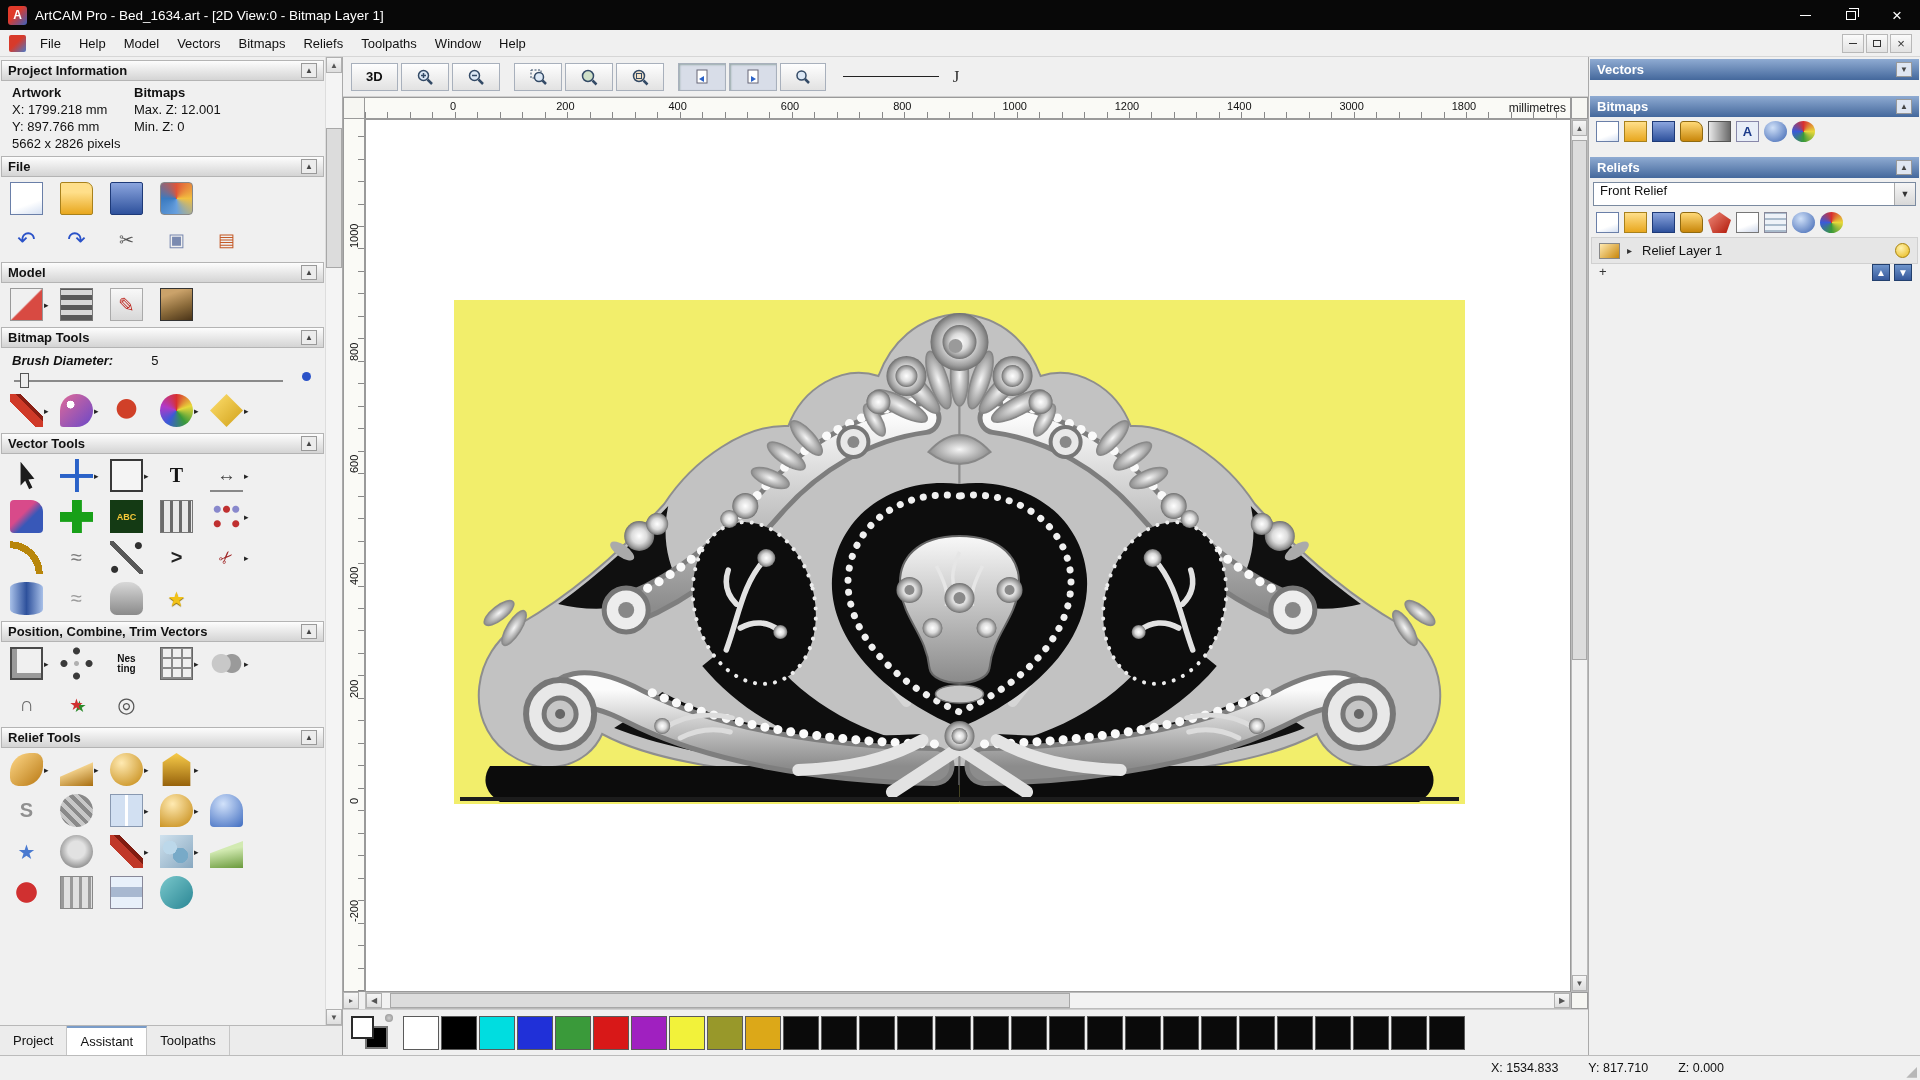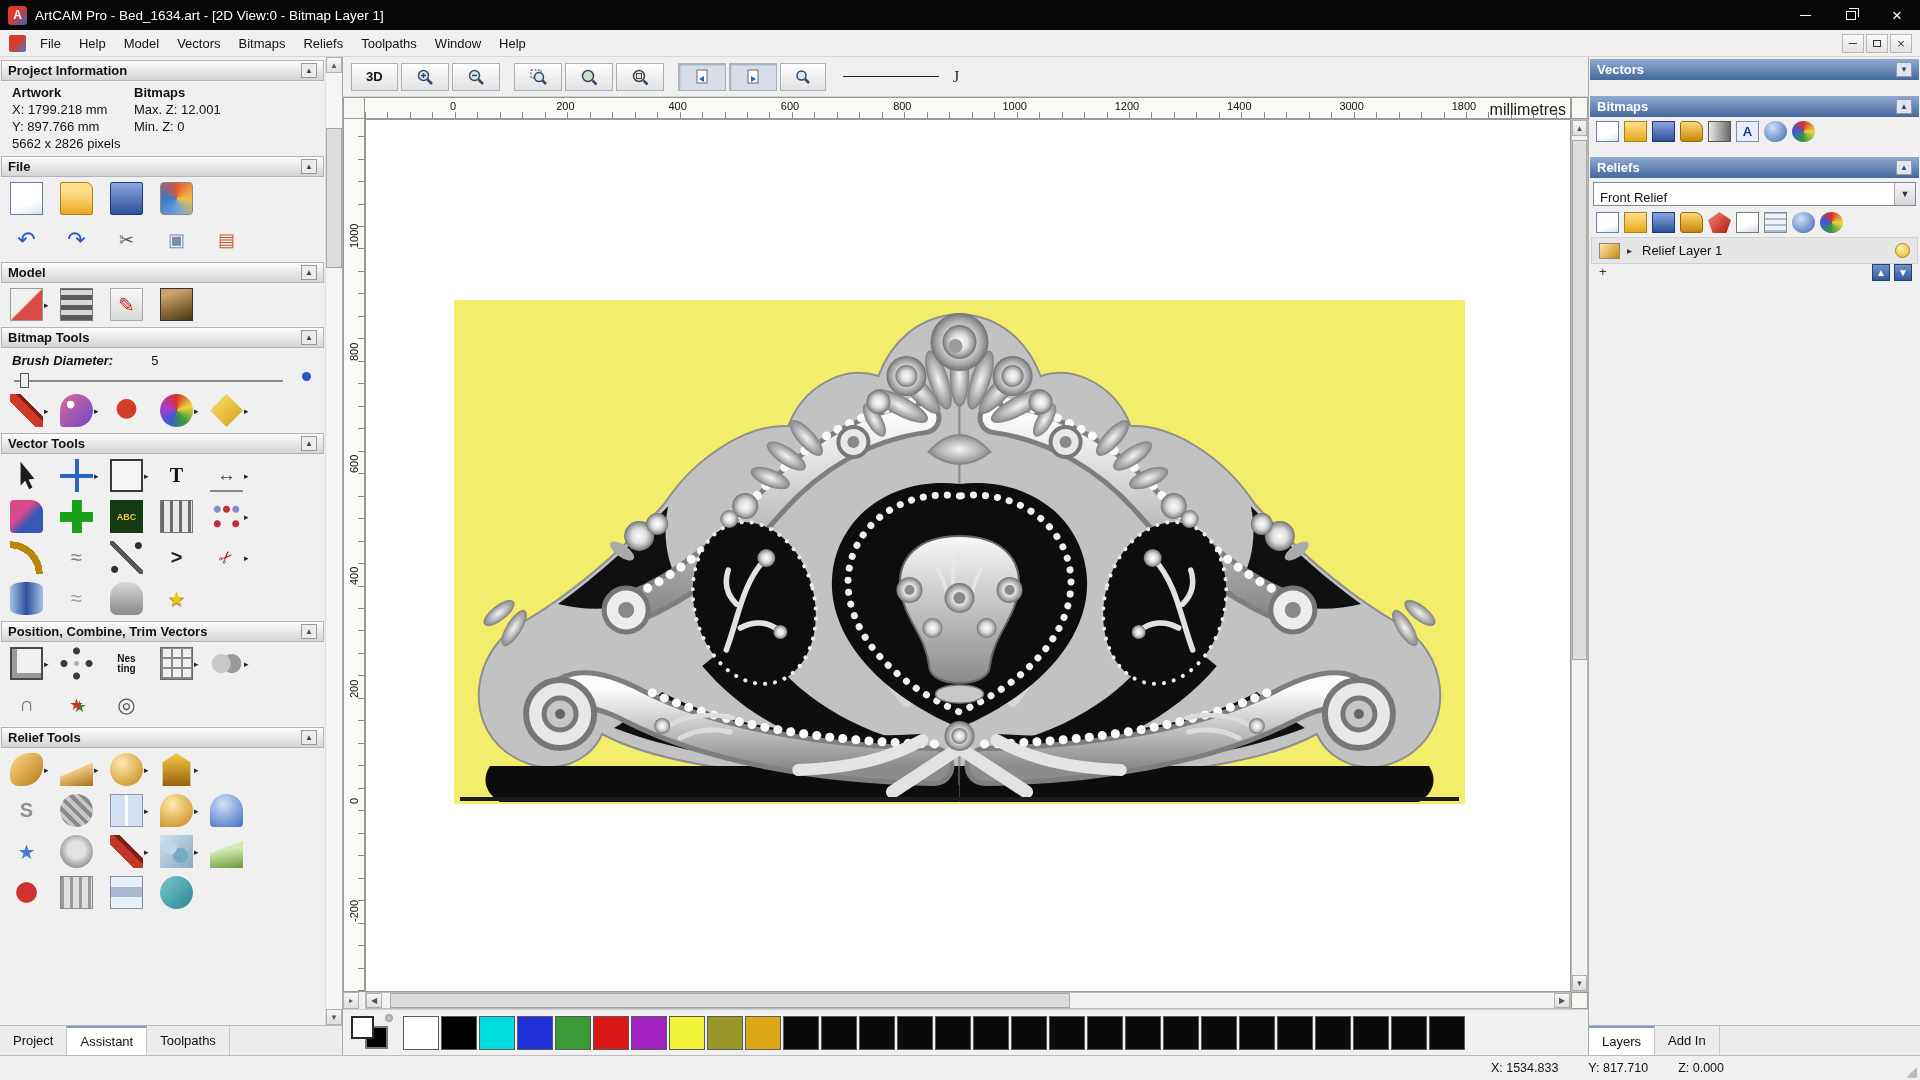--- a/index.html
+++ b/index.html
@@ -80,21 +80,21 @@
   .line-preview { display:flex; align-items:center; margin-left:14px; }
   .line-preview .ln { width:96px; height:0; border-top:1.5px solid #222; }
   .line-preview .hook { margin-left:14px; font-family:"Liberation Serif",serif; font-size:17px; color:#333; }
 
   .canvas-wrap { flex:1; min-height:0; display:grid; grid-template-columns:22px 1fr 17px; grid-template-rows:22px 1fr 17px; }
   .ruler-corner, .corner-cell { background:#f6f6f2; border:1px solid #9a9a9a; }
   .h-ruler { position:relative; background:#fafaf6; border:1px solid #9a9a9a; border-left:none; overflow:hidden; }
   .h-ruler .minor { position:absolute; bottom:0; left:0; right:0; height:6px;
                     background:repeating-linear-gradient(90deg,#888 0 1px,transparent 1px 22.47px); }
   .h-ruler .tick { position:absolute; top:2px; transform:translateX(-50%); font-size:11px; color:#111; }
-  .h-ruler .unit { position:absolute; right:4px; top:3px; font-size:16px; color:#222; }
+  .h-ruler .unit { position:absolute; right:4px; top:3px; font-size:12px; color:#222; }
   .v-ruler { position:relative; background:#fafaf6; border:1px solid #9a9a9a; border-top:none; overflow:hidden; }
   .v-ruler .minor { position:absolute; top:0; bottom:0; right:0; width:6px;
                     background:repeating-linear-gradient(0deg,#888 0 1px,transparent 1px 22.47px); }
   .v-ruler .vtick { position:absolute; left:1px; width:18px; text-align:center; font-size:11px; color:#111; transform:rotate(-90deg); }
   .viewport { position:relative; background:#ffffff; border:1px solid #9a9a9a; overflow:hidden; cursor:crosshair; }
   .artwork { position:absolute; left:88px; top:180px; width:1011px; height:504px; display:block; }
 
   .v-scroll { display:flex; flex-direction:column; background:#f2f2f2; border:1px solid #bbb; }
   .h-scroll { display:flex; background:#f2f2f2; border:1px solid #bbb; align-items:stretch; }
   .h-scroll .sb-btn, .pane-btn { width:16px; height:100%; }
@@ -118,21 +118,21 @@
   .blue-header .collapse-btn { background:#dfe6f2; }
   .rp-gap { height:14px; }
   .rp-toolbar { display:flex; align-items:center; gap:5px; padding:4px 7px 3px 7px; }
   .tg2 { width:23px; height:21px; display:flex; align-items:center; justify-content:center; font-size:12px; }
   .layer-row { height:27px; margin:1px 2px; padding:0 7px; display:flex; align-items:center; gap:7px;
                background:#e6e6e6; border:1px solid #d0d0d0; font-size:13px; }
   .layer-thumb { width:21px; height:16px; border:1px solid #888; flex:none; }
   .expander { font-size:10px; color:#333; width:8px; }
   .bulb { margin-left:auto; width:15px; height:15px; border-radius:50%;
           background:radial-gradient(circle at 38% 32%,#fff2b0,#e8b818); border:1px solid #a8820a; }
-  .combo { margin:4px 4px 2px 4px; height:24px; border:1px solid #7a8aa0; background:#fff; display:flex; align-items:flex-end; }
+  .combo { margin:4px 4px 2px 4px; height:24px; border:1px solid #7a8aa0; background:#fff; display:flex; align-items:flex-start; }
   .combo-text { flex:1; padding:0 6px; font-size:13px; }
   .combo-btn { width:21px; height:100%; background:linear-gradient(#f6f6f6,#d8d8d8); border-left:1px solid #aaa;
                font-size:9px; color:#333; display:flex; align-items:center; justify-content:center; }
   .tree-plus { font-size:13px; color:#333; padding:0 0 0 10px; line-height:1; }
   .updown { display:flex; gap:4px; justify-content:flex-end; padding:0 8px 2px 0; margin-top:-14px; }
   .ud-btn { width:18px; height:17px; border:1px solid #23406e; color:#fff; font-size:10px;
             background:linear-gradient(#6f95cc,#35589a); display:flex; align-items:center; justify-content:center; }
   .right-tabs { margin-top:auto; }
 
   
@@ -919,29 +919,20 @@
         <span class="expander">▸</span>
         <span>Relief Layer 1</span>
         <span class="bulb"></span>
       </div>
       <div class="tree-plus">+</div>
       <div class="updown">
         <div class="ud-btn">▲</div>
         <div class="ud-btn">▼</div>
       </div>
 
-      <div class="right-tabs">
-
-      <div class="tab" data-active="true">
-            <span>Layers</span>
-          </div>
-          <div class="tab" data-active="false">
-            <span>Add In</span>
-          </div>
-        </div>
     </div>
   </div>
 
   <div class="statusbar">
     <div class="coords">
       <span>X: 1534.833</span>
       <span>Y: 817.710</span>
       <span>Z: 0.000</span>
     </div>
     <span class="grip">◢</span>

